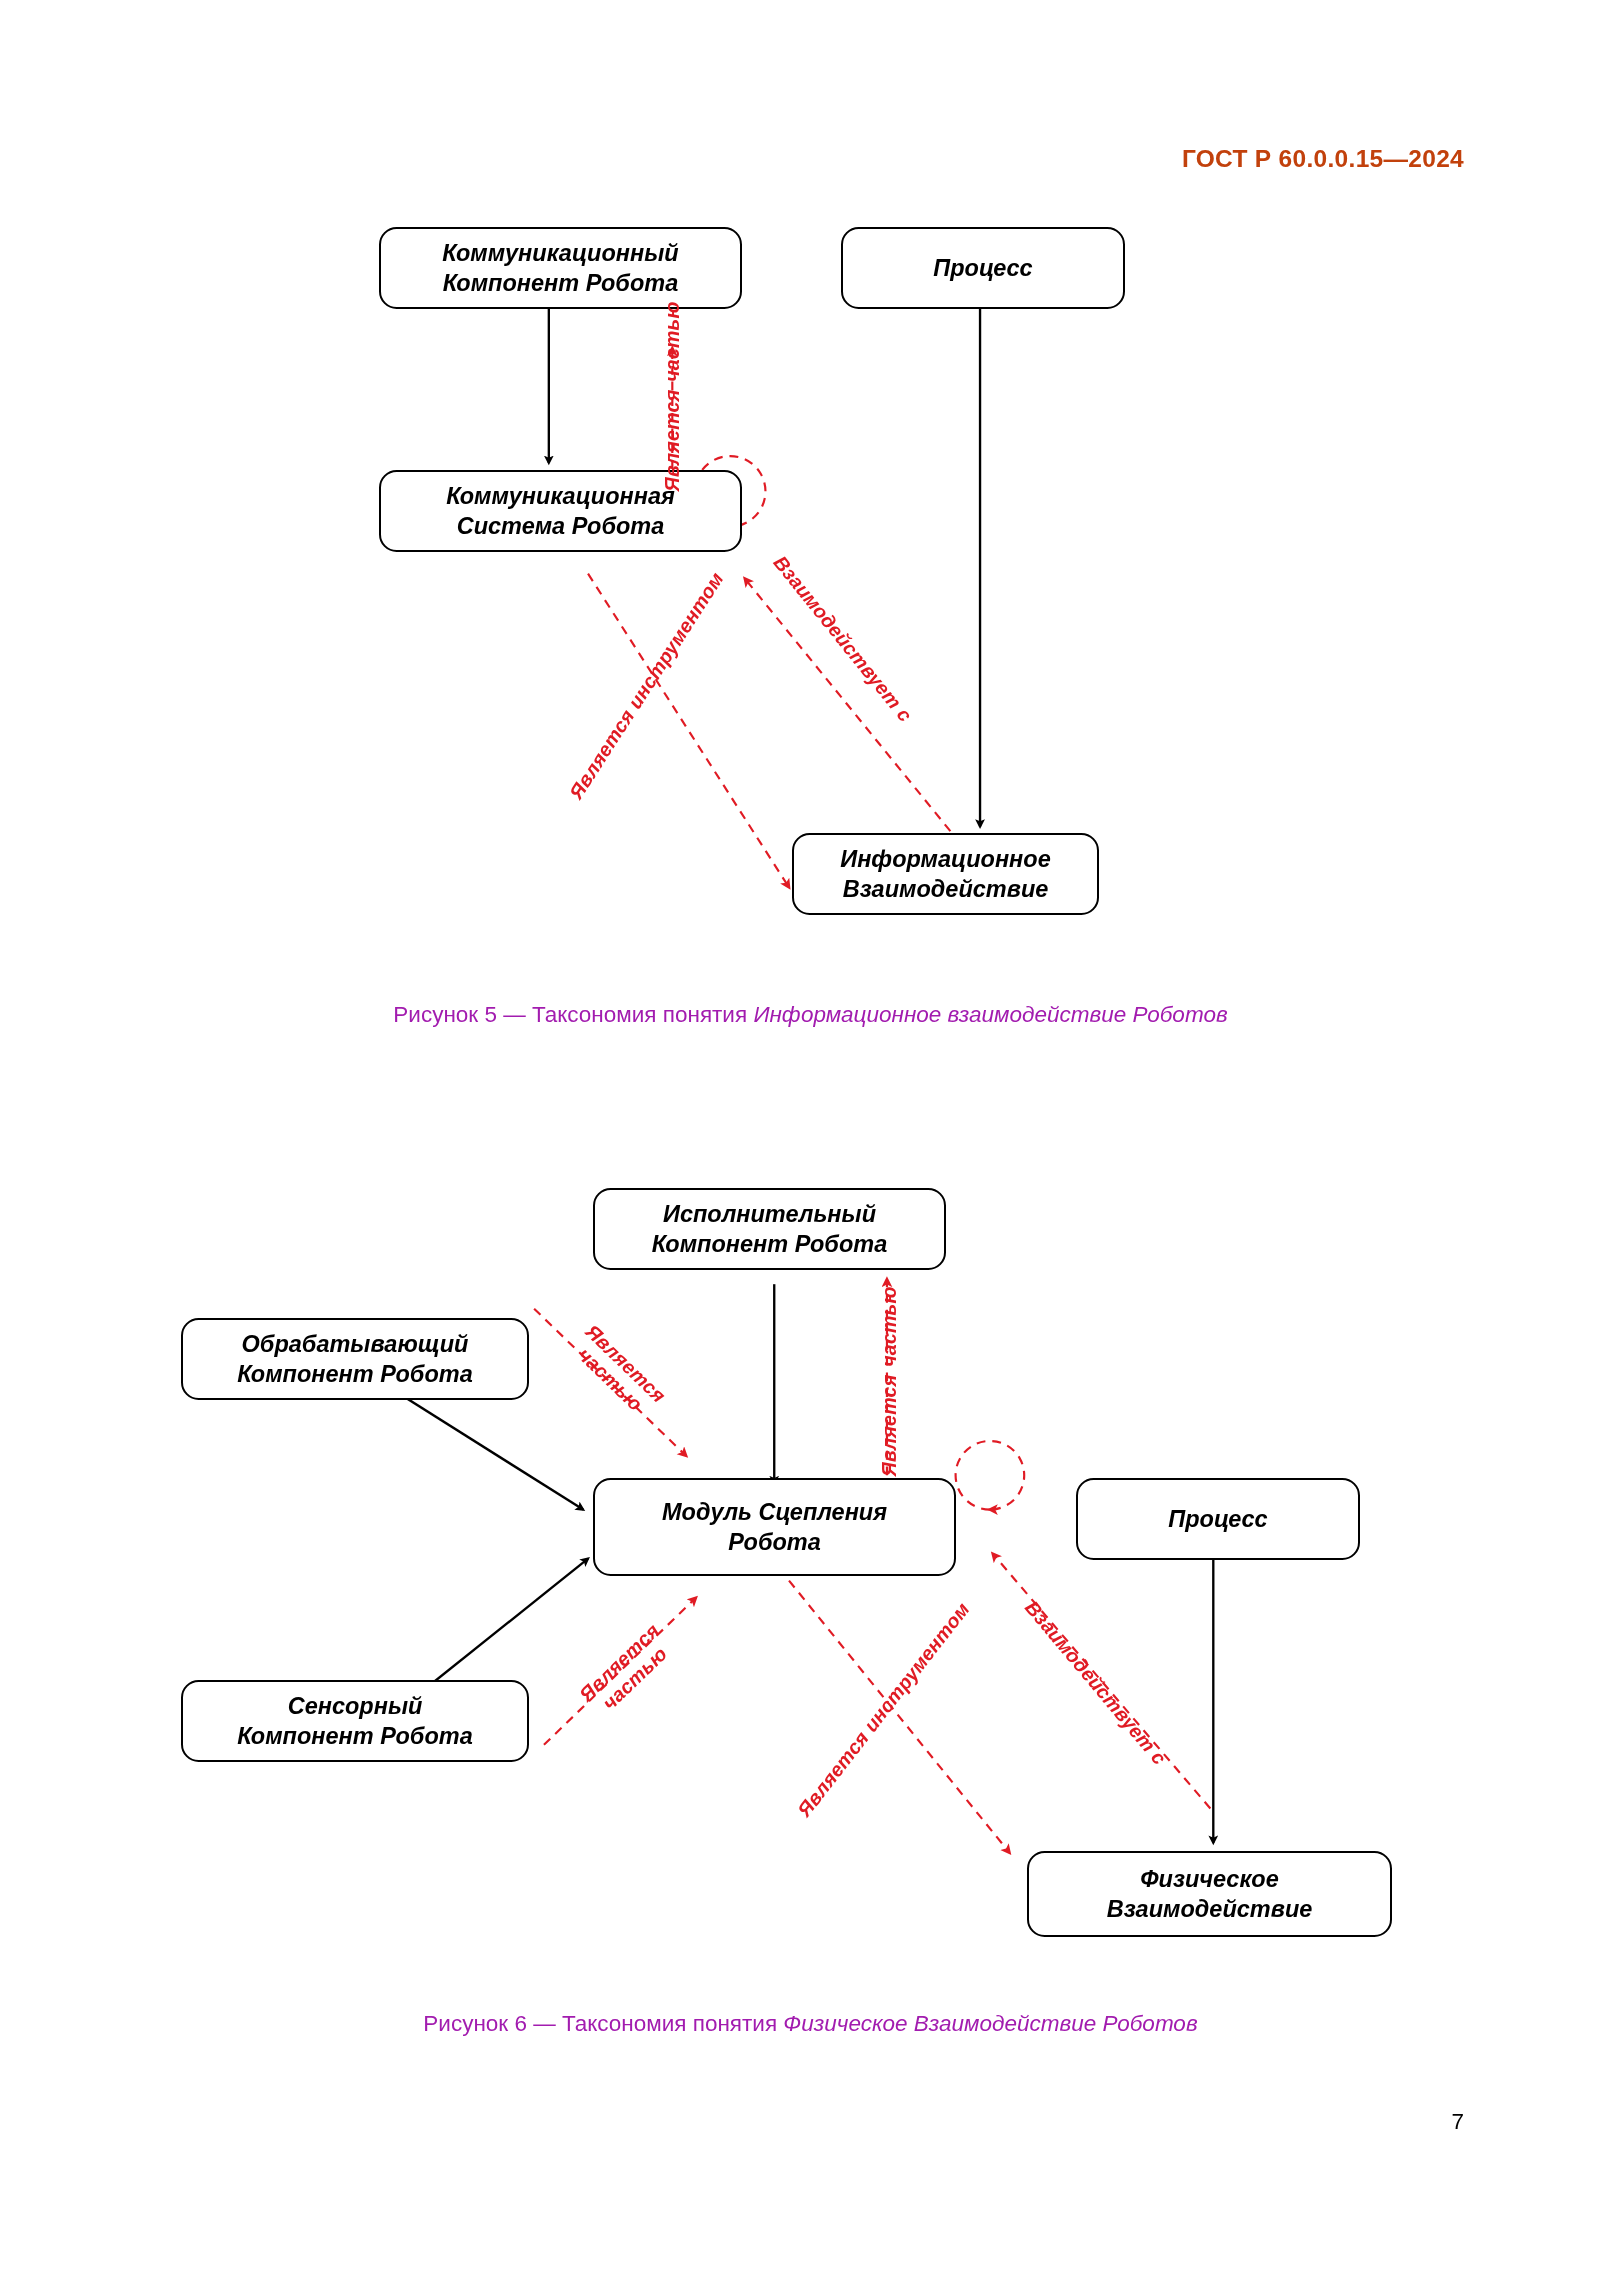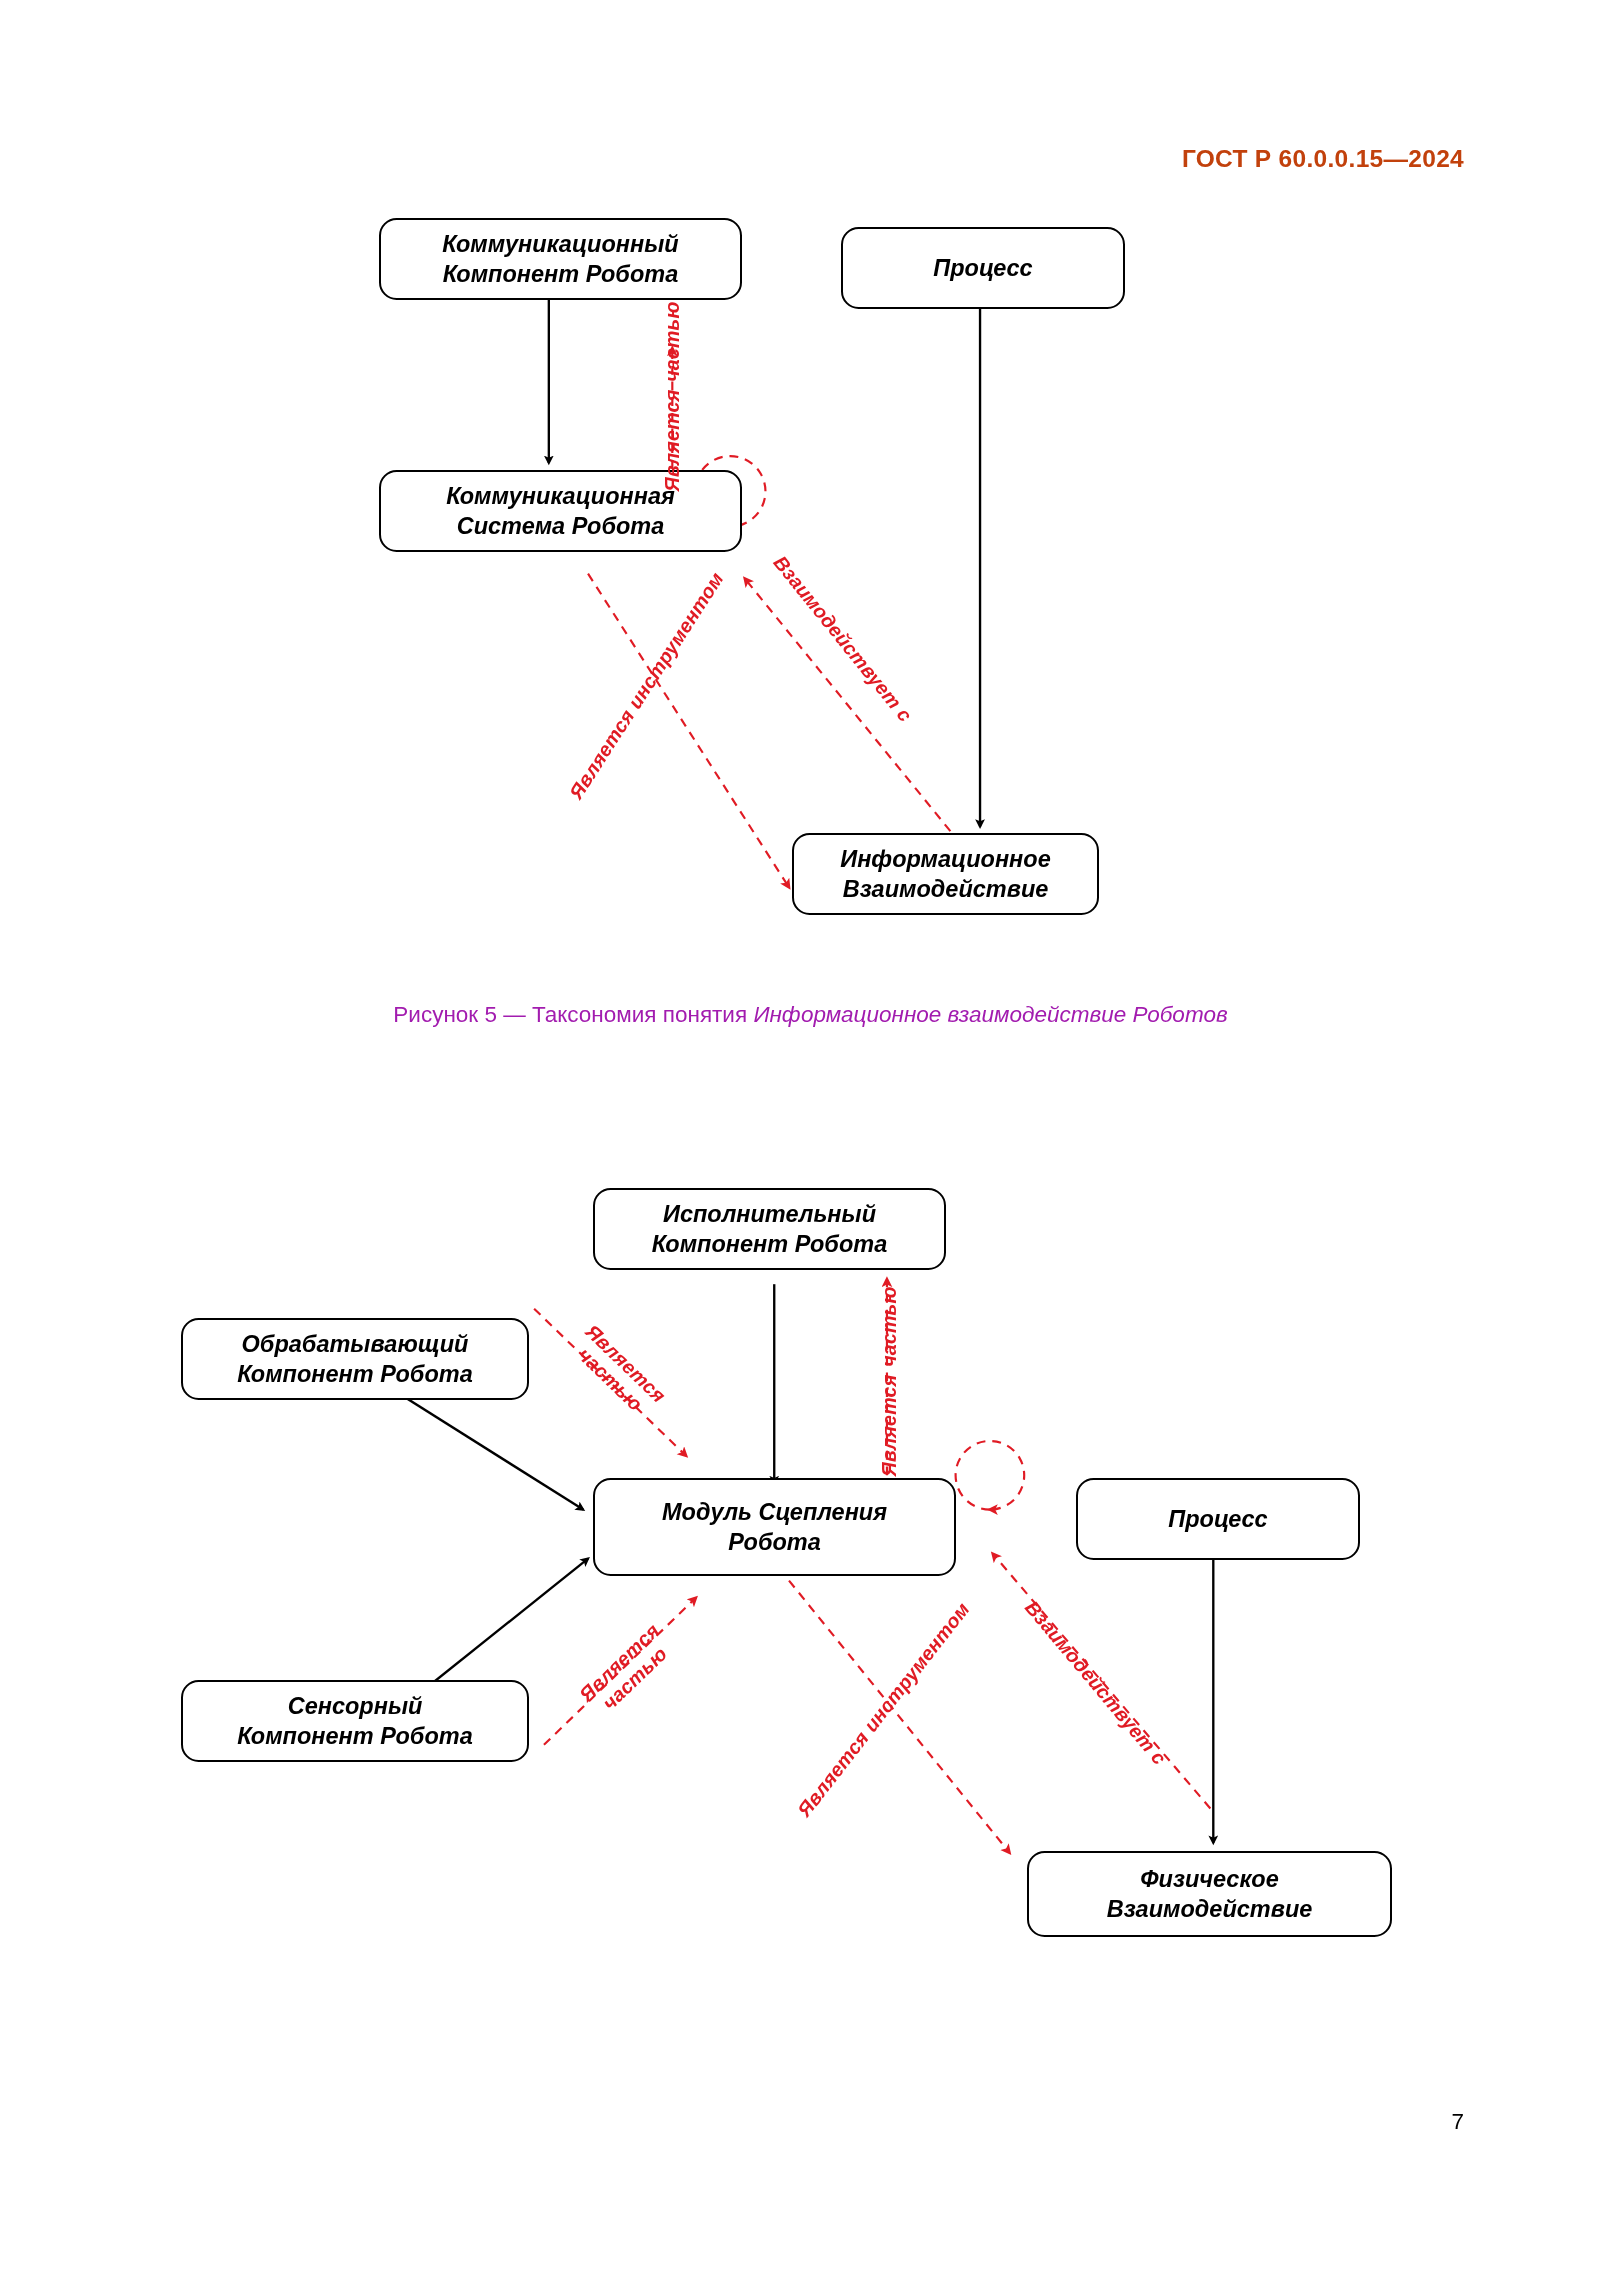--- a/index.html
+++ b/index.html
@@ -138,21 +138,21 @@
                a 35,35 0 1 1 0.1,0" stroke="#e01b24" stroke-width="2.2" stroke-dasharray="9,7" fill="none" marker-end="url(#arrowRed)"></path>
 
       <path d="M795,1600 L1030,1890" stroke="#e01b24" stroke-width="2.2" stroke-dasharray="9,7" fill="none" marker-end="url(#arrowRed)"></path>
 
       <path d="M1235,1845 L1013,1585" stroke="#e01b24" stroke-width="2.2" stroke-dasharray="9,7" fill="none" marker-end="url(#arrowRed)"></path>
 
       <path d="M1238,1575 L1238,1880" stroke="#000000" stroke-width="2.4" fill="none" marker-end="url(#arrowBlack)"></path>
     </svg>
   </div>
 
-  <div class="node" style="left:379px; top:218px; width:363px; height:82px;">
+  <div class="node" style="left:379px; top:227px; width:363px; height:82px;">
     <span><span>Коммуникационный</span><br><span>Компонент Робота</span></span>
   </div>
 
   <div class="node" style="left:841px; top:227px; width:284px; height:82px;">
     <span>Процесс</span>
   </div>
 
   <div class="node" style="left:379px; top:470px; width:363px; height:82px;">
     <span><span>Коммуникационная</span><br><span>Система Робота</span></span>
   </div>
@@ -232,17 +232,20 @@
     <div style="display:flex; gap:5.9px; align-items:center; justify-content:center; height:100%;">
       <span>Является</span>
       <span>инструментом</span>
     </div>
   </div>
 
   <div class="rel-label" style="left:980px; top:1671px; width:225px; height:29px; transform:rotate(50deg); transform-origin:center center;">
     <span>Взаимодействует с</span>
   </div>
 
+  <div class="caption" style="top:2011px;">
+    <span>Рисунок 6 — Таксономия понятия </span><span class="it">Физическое Взаимодействие Роботов</span>
+  </div>
 
   <div class="page-number">7</div>
 
 </div>
 
 
 </body></html>

